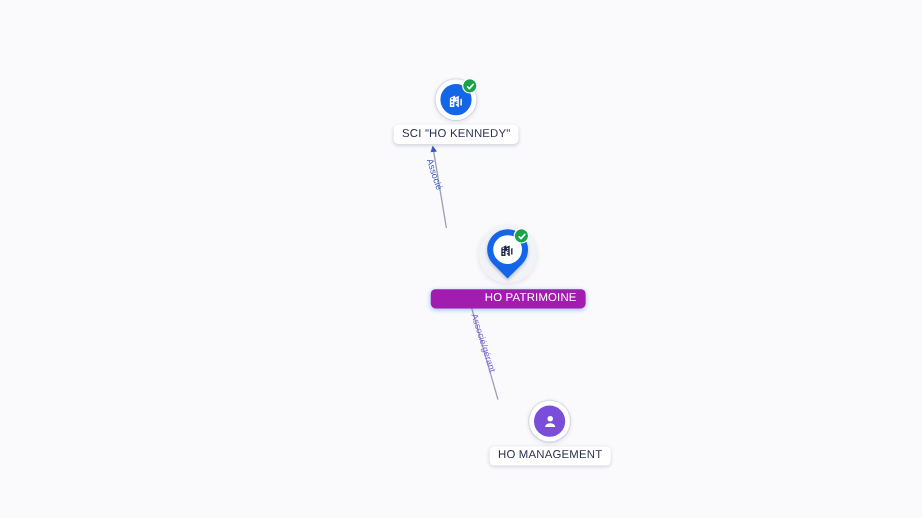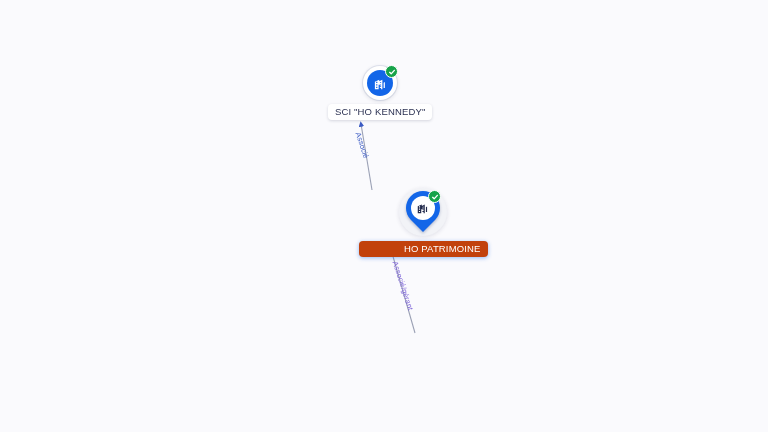--- a/index.html
+++ b/index.html
@@ -161,21 +161,21 @@
     white-space: nowrap;
     letter-spacing: 0.15px;
     font-family: "Liberation Sans", sans-serif;
   }
   .node-label.plain {
     background: #ffffff;
     color: #2b3152;
     box-shadow: 0 1px 3px rgba(30, 35, 70, 0.17);
   }
   .node-label.selected {
-    background: #c2410c;
+    background: #a21caf;
     color: #ffffff;
     box-shadow: 0 1px 4px rgba(19, 102, 232, 0.45);
     padding-left: 45px;
   }
 
   
   #node-sci-ho-kennedy { left: 328px; top: 66px; }
   #node-ho-patrimoine  { left: 359px; top: 187px; }
   #node-ho-management  { left: 408px; top: 334px; }
 
@@ -236,14 +236,25 @@
       </div>
       <div class="check-badge on-pin">
         <svg width="8" height="8" viewBox="0 0 24 24">
           <path fill="none" stroke="#ffffff" stroke-width="4" stroke-linecap="round" stroke-linejoin="round" d="M5 13l4.5 4.5L19 7"></path>
         </svg>
       </div>
     </div>
     <div class="node-label selected">HO PATRIMOINE</div>
   </div>
 
+  <div class="node" id="node-ho-management">
+    <div class="node-halo node-circle-halo">
+      <div class="node-circle person">
+        <svg class="icon-svg" width="15" height="15" viewBox="0 0 24 24">
+          <circle cx="12" cy="8" r="3.6" fill="#ffffff"></circle>
+          <path fill="#ffffff" d="M5.2 19c0-3.4 3.1-5.2 6.8-5.2s6.8 1.8 6.8 5.2z"></path>
+        </svg>
+      </div>
+    </div>
+    <div class="node-label plain">HO MANAGEMENT</div>
+  </div>
 
 </div>
 
 </body></html>

